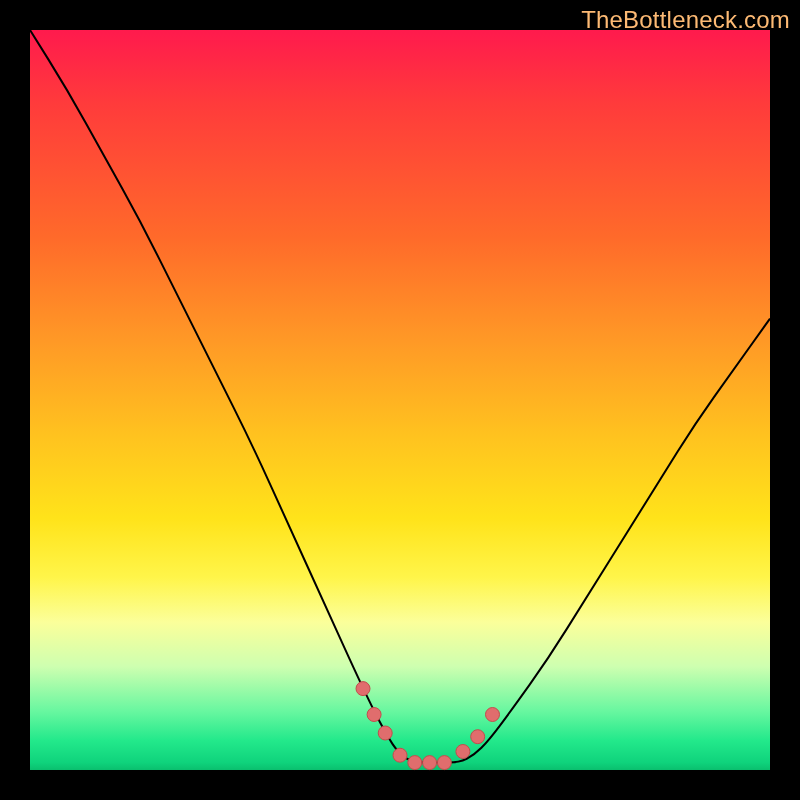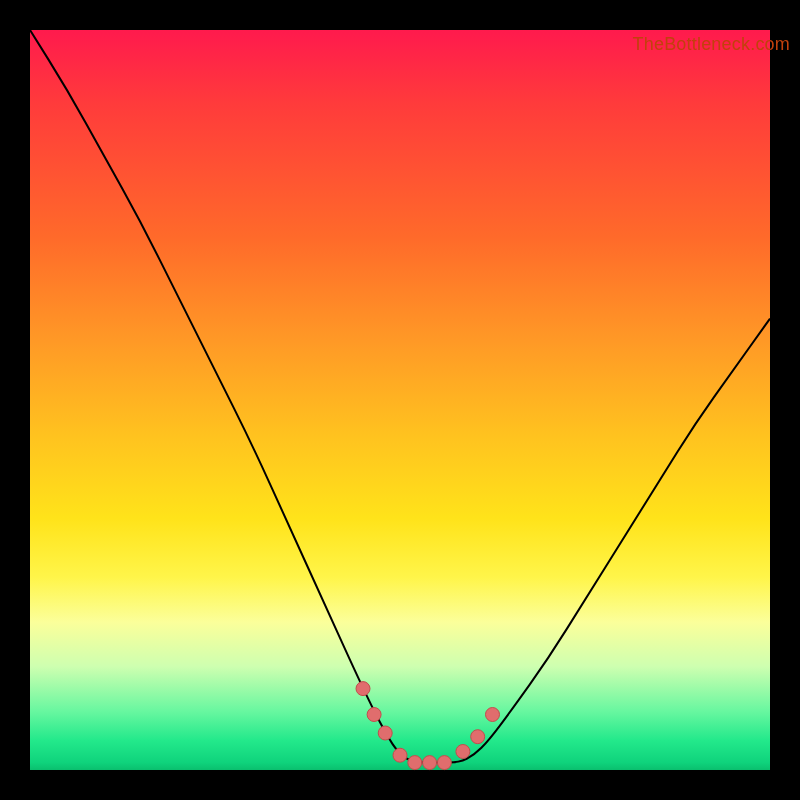--- a/index.html
+++ b/index.html
@@ -37,26 +37,25 @@
       #69f7a0 92%,
       #23e98b 96%,
       #0fd37c 99%,
       #0abf6e 100%
     );
   }
   .watermark {
     position: absolute;
     top: 6px;
     right: 10px;
-    color: #c2410c;
-    font-size: 18px;
+    color: #fdba74;
+    font-size: 24px;
     font-weight: 500;
     letter-spacing: 0.2px;
     user-select: none;
-    margin-top: 28px;
   }
   svg.curve-layer {
     position: absolute;
     left: 0;
     top: 0;
     width: 740px;
     height: 740px;
     overflow: visible;
   }
 </style>

